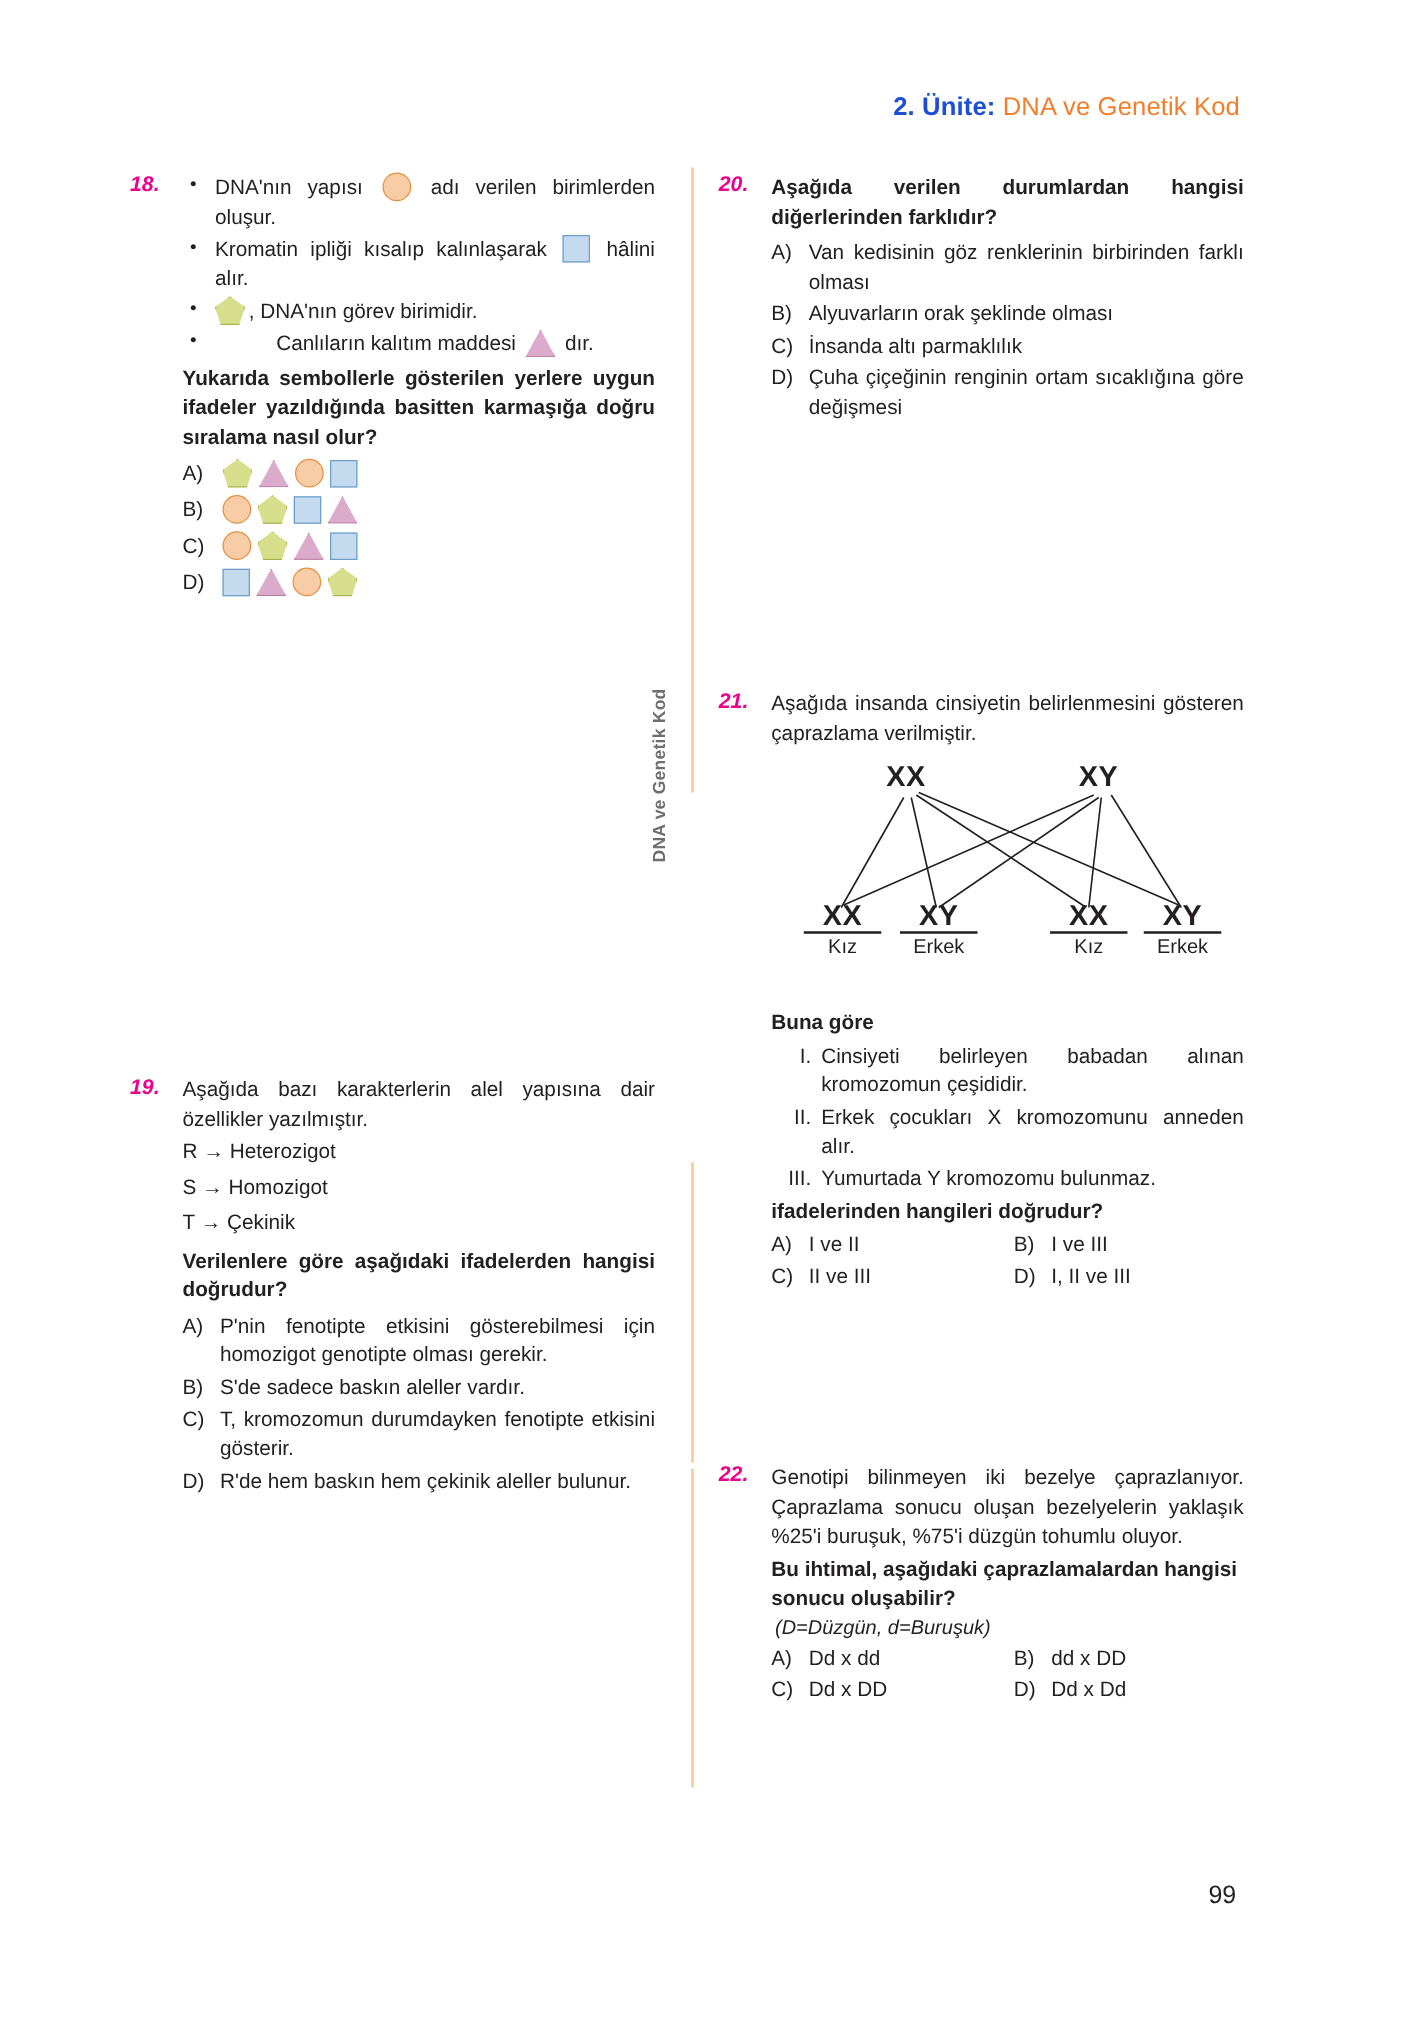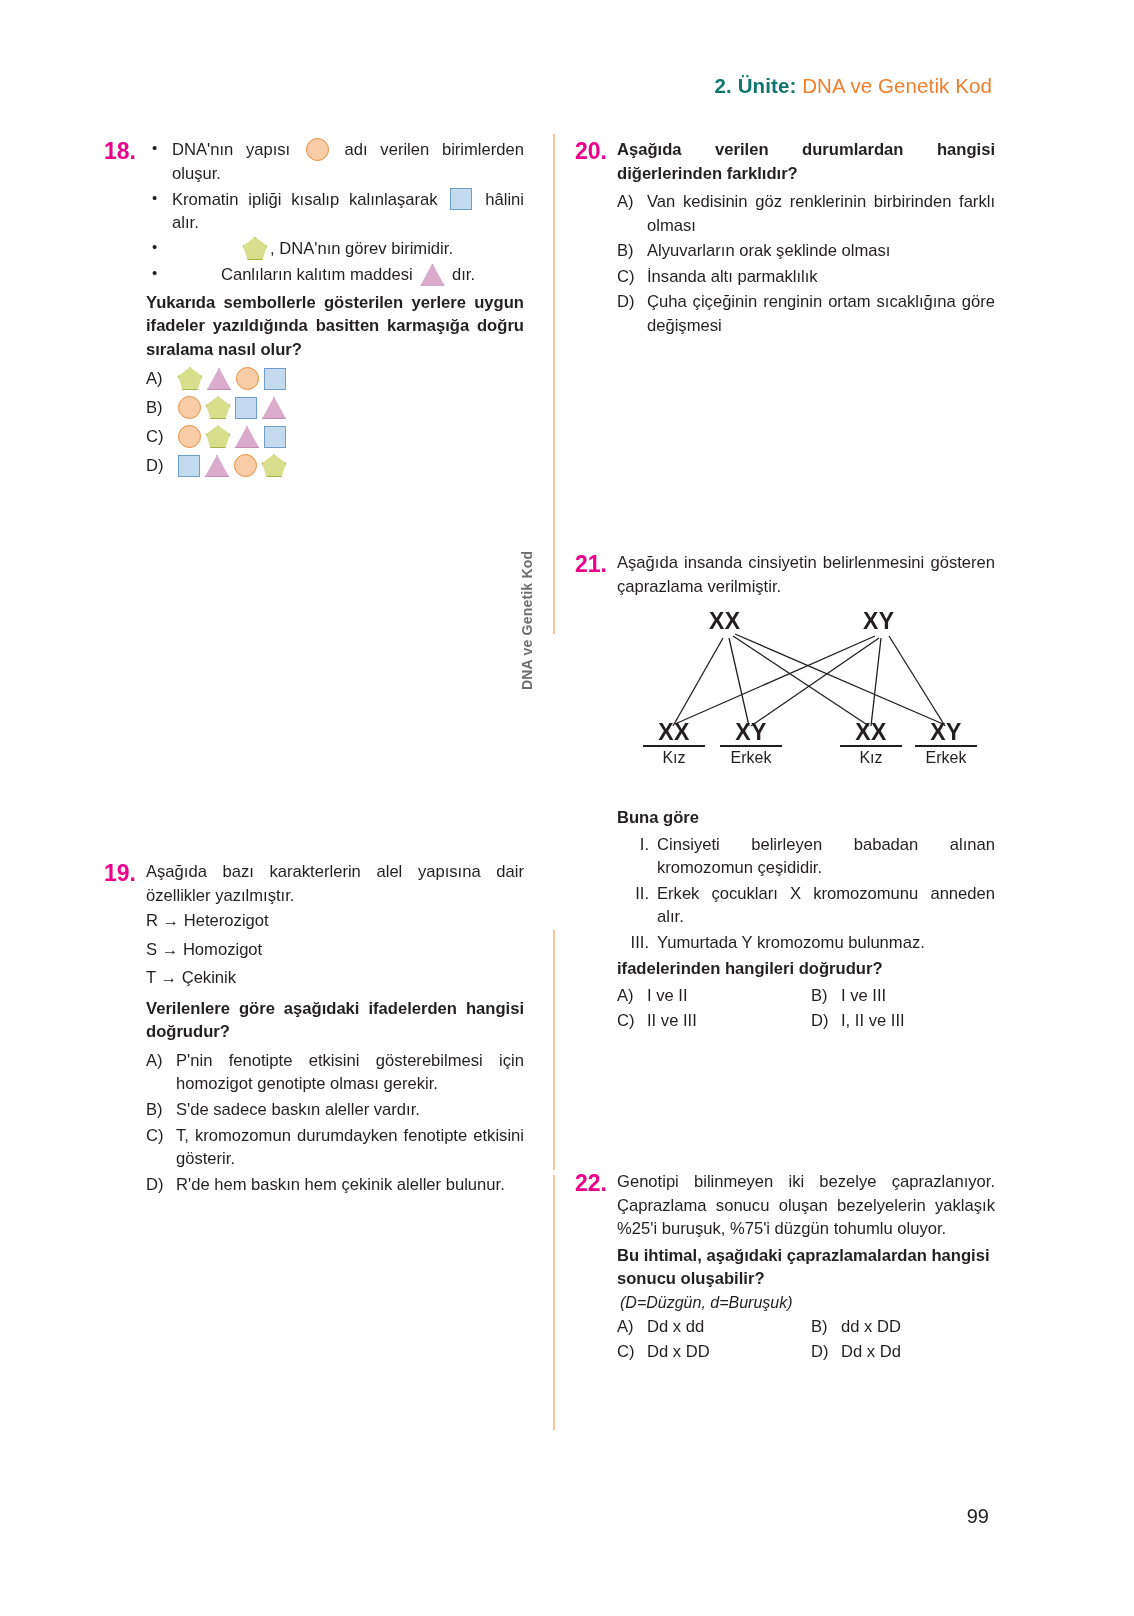--- a/index.html
+++ b/index.html
@@ -22,21 +22,21 @@
   
   .header {
     position: absolute;
     top: 74px;
     right: 142px;
     font-size: 20.5px;
     font-weight: bold;
     letter-spacing: 0.1px;
     white-space: nowrap;
   }
-  .header .unit-label { color: #0f766e; text-align: right; }
+  .header .unit-label { color: #1d4ed8; text-align: right; }
   .header .unit-name  { color: #f07f2d; font-weight: normal; }
 
   
   .col {
     position: absolute;
     top: 138px;
     width: 420px;
   }
   .col-left  { left: 104px; }
   .col-right { left: 575px; }
@@ -70,23 +70,24 @@
   .q {
     position: relative;
     margin-bottom: 10px;
   }
   .qnum {
     position: absolute;
     left: 0;
     top: 0;
     width: 38px;
     text-align: left;
-    font-size: 23px;
+    font-size: 17px;
     font-weight: bold;
     color: #ec008c;
+    font-style: italic;
   }
   .qbody {
     margin-left: 42px;
   }
   .stem {
     font-size: 16.6px;
     line-height: 1.42;
     text-align: justify;
     text-justify: inter-word;
   }
@@ -262,21 +263,21 @@
           <li>
             <span>DNA'nın yapısı</span>
             <span class="shape sh-circle shape-inline"></span>
             <span>adı verilen birimlerden oluşur.</span>
           </li>
           <li>
             <span>Kromatin ipliği kısalıp kalınlaşarak</span>
             <span class="shape sh-square shape-inline"></span>
             <span>hâlini alır.</span>
           </li>
-          <li style="text-align:center;">
+          <li style="text-align:left;">
             <span class="shape sh-pent shape-inline" style="margin-left:0;"></span><span>, DNA'nın görev birimidir.</span>
           </li>
           <li style="text-align:center;">
             <span>Canlıların kalıtım maddesi</span>
             <span class="shape sh-tri shape-inline"></span>
             <span>dır.</span>
           </li>
         </ul>
         <div class="stem bold" style="margin-top:4px;">Yukarıda sembollerle gösterilen yerlere uygun ifadeler yazıldığında basitten karmaşığa doğru sıralama nasıl olur?</div>
 

